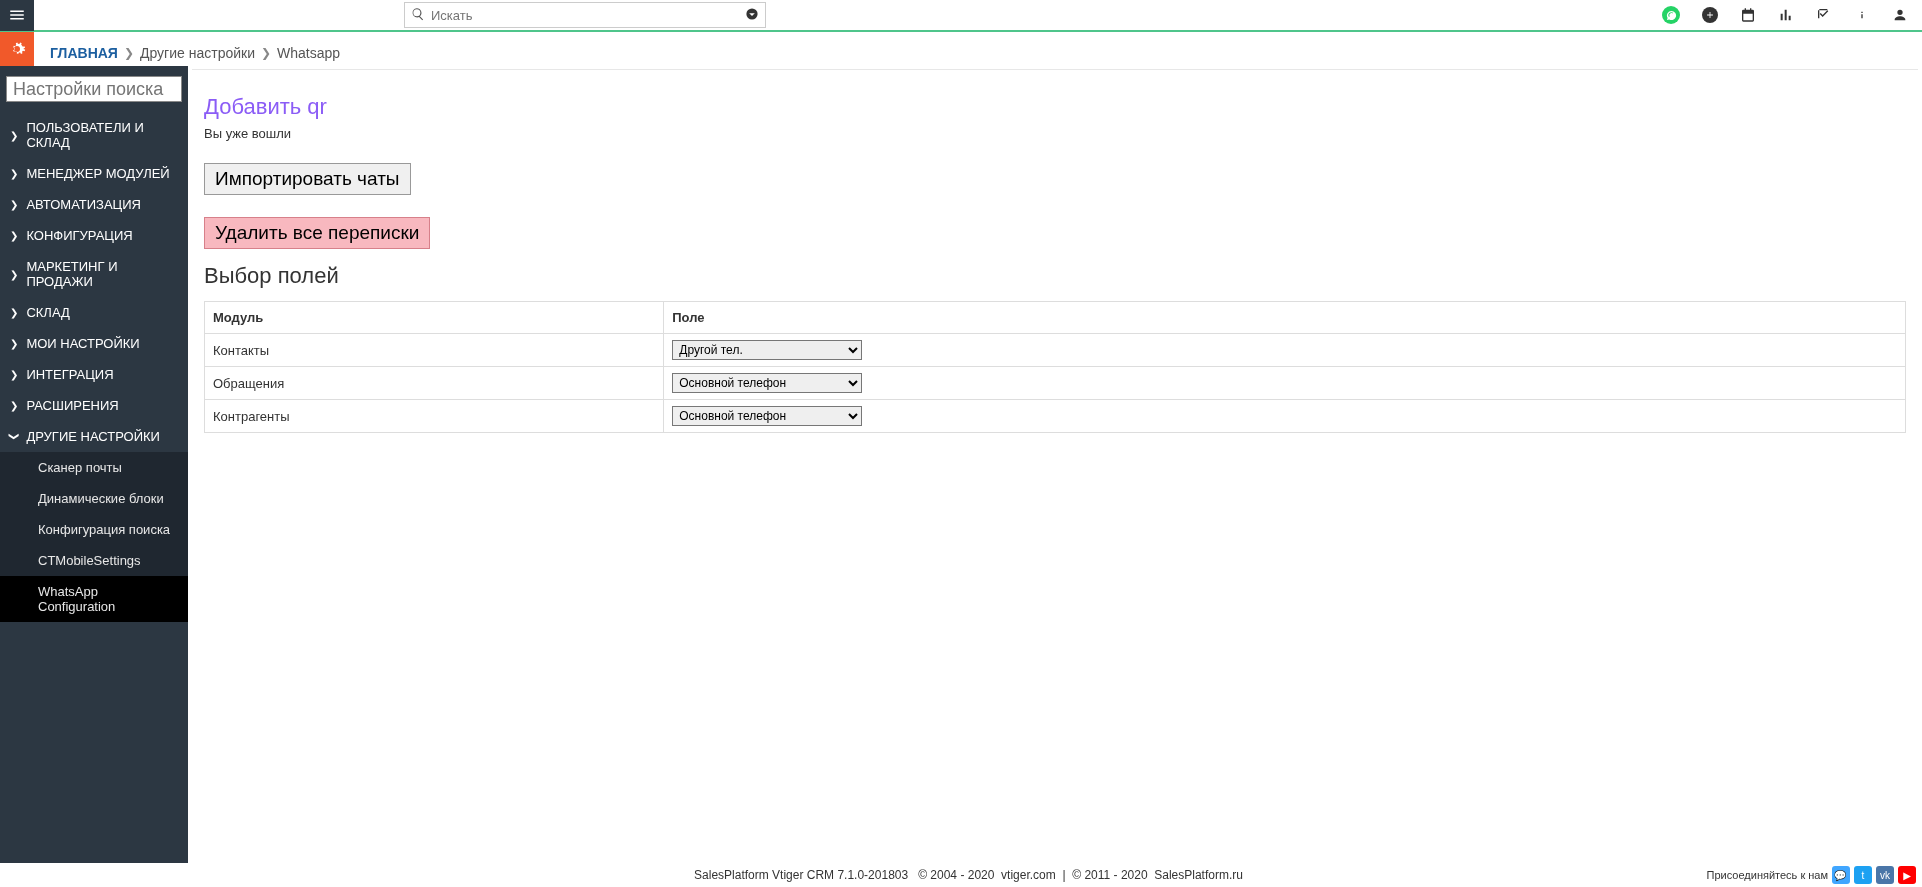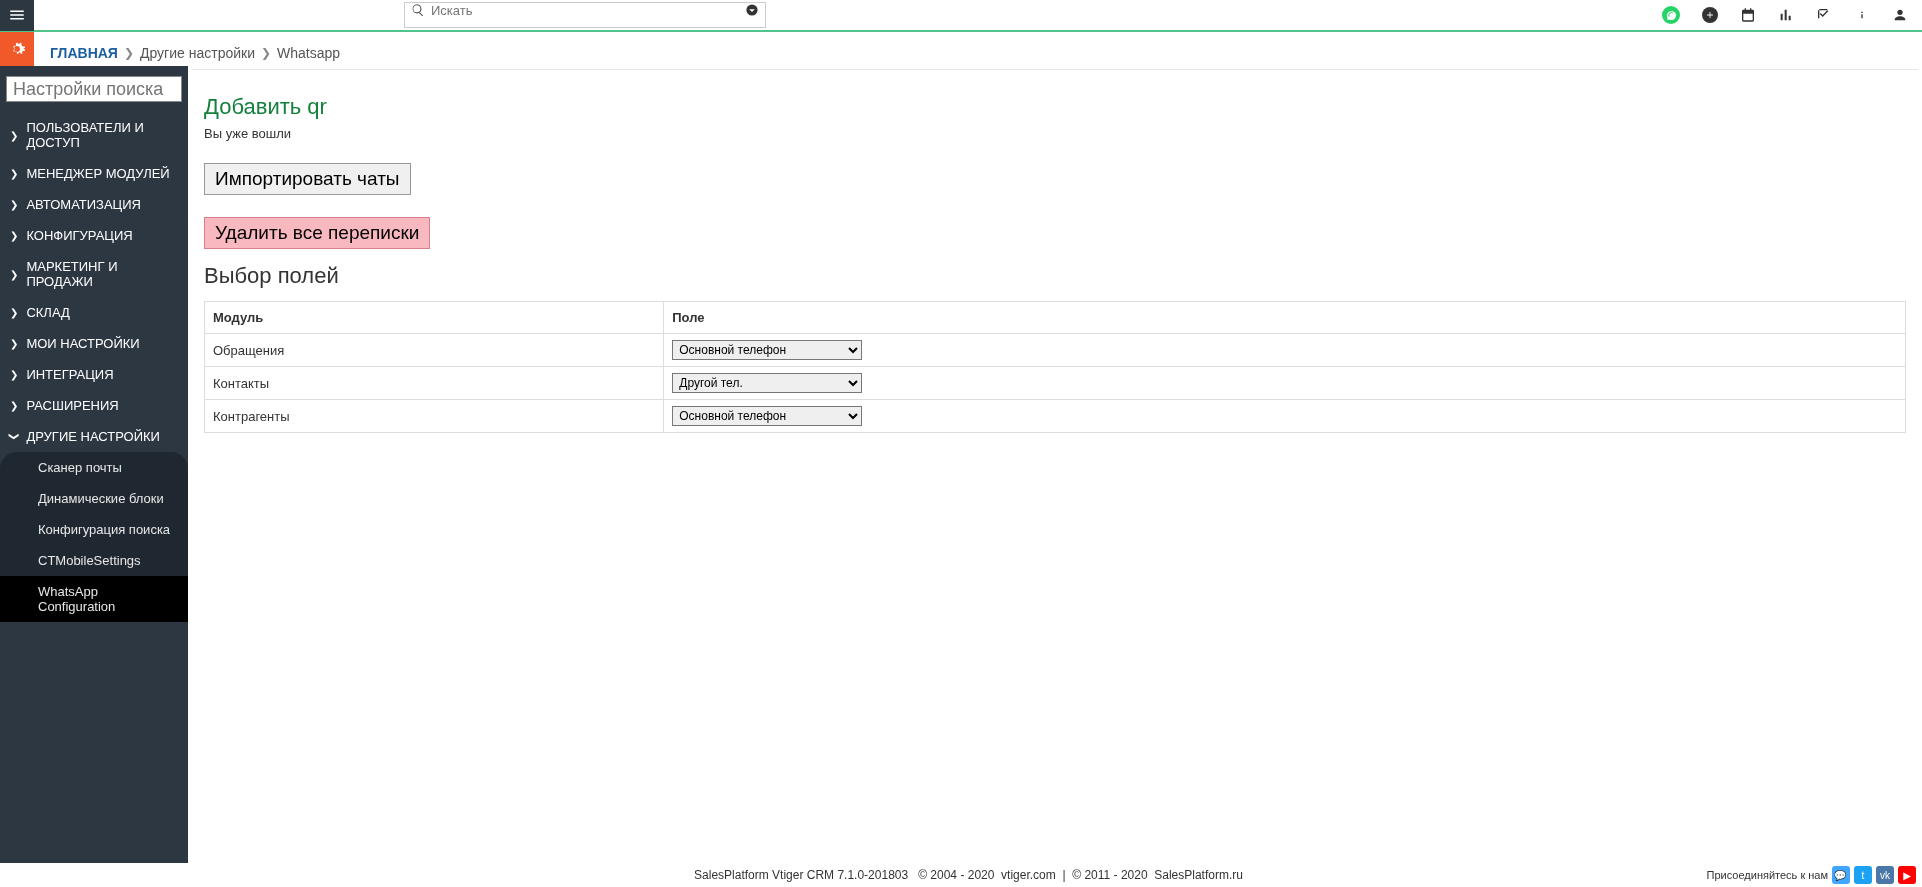--- a/index.html
+++ b/index.html
@@ -2,21 +2,21 @@
 <html><head>
 <meta charset="utf-8">
 <style>
   * { box-sizing: border-box; margin: 0; padding: 0; }
   body { font-family: Arial, sans-serif; font-size: 13px; color: #333; background: #fff; width: 1922px; height: 887px; overflow: hidden; }
 
   
   .topbar { height: 32px; border-bottom: 2px solid #4fc58b; display: flex; align-items: center; background: #fff; }
   .hamburger { width: 34px; height: 32px; background: #2c3742; display: flex; align-items: center; justify-content: center; cursor: pointer; }
   .hamburger svg { fill: #fff; }
-  .search-wrap { margin-left: 370px; width: 362px; height: 26px; border: 1px solid #ccc; display: flex; align-items: flex-start; padding: 0 6px; }
+  .search-wrap { margin-left: 370px; width: 362px; height: 26px; border: 1px solid #ccc; display: flex; align-items: center; padding: 0 6px; }
   .search-wrap .sicon { color: #555; font-size: 14px; }
   .search-wrap input { flex: 1; border: none; outline: none; font-size: 13px; margin-left: 6px; color: #666; }
   .search-wrap .chevcircle { width: 14px; height: 14px; }
   .top-icons { margin-left: auto; display: flex; align-items: center; gap: 22px; padding-right: 14px; }
   .icon-btn { cursor: pointer; color: #333; display: flex; align-items: center; }
   .icon-btn svg { width: 16px; height: 16px; fill: #333; }
   .whatsapp-dot { width: 18px; height: 18px; background: #25D366; border-radius: 50%; display:flex; align-items:center; justify-content:center; }
   .whatsapp-dot svg { width:11px; height:11px; fill:#fff; }
   .plus-dot { width:16px; height:16px; background:#333; border-radius:50%; display:flex; align-items:center; justify-content:center; }
   .plus-dot svg { width:10px; height:10px; fill:#fff; }
@@ -32,28 +32,28 @@
   .breadcrumb .sep { margin: 0 6px; color: #888; font-size: 12px; }
   .breadcrumb span.link { color:#555; }
   .breadcrumb span.current { color:#555; }
 
   .side { background:#2c3742; height: calc(100% - 34px); color:#ddd; overflow:auto; }
   .side-search { margin: 10px 6px; }
   .side-search input { width: 100%; height: 26px; border:1px solid #888; padding:0 6px; font-size:18px; }
   .side-item { display:flex; align-items:center; padding: 8px 10px; font-size:13px; color:#fff; cursor:pointer;}
   .side-item .chev { margin-right: 8px; font-size:10px;}
   .side-item.expanded .chev { transform: rotate(90deg); }
-  .side-sub { background:#1f2730;border-radius:17px; }
+  .side-sub { background:#1f2730; }
   .sub-item { padding: 8px 10px 8px 38px; font-size:13px; color:#e7e7e7; cursor:pointer; }
   .sub-item.active { background:#000; }
 
   .main { flex:1; padding: 4px; position: relative; }
   .breadcrumb-bar { height:34px; border-bottom:1px solid #e7e7e7; display:flex; align-items:center; }
   .content { padding: 24px 12px 12px 12px; }
-  h3.addqr { font-size: 22px; font-weight: normal; color:#15803d; margin-bottom: 6px; }
+  h3.addqr { font-size: 22px; font-weight: normal; color:#8b5cf6; margin-bottom: 6px; }
   .loggedin { font-size:13px; color:#333; margin-bottom: 22px; }
   .btn { border:1px solid #999; background:#f0f0f0; padding:4px 10px; font-size:19px; cursor:pointer; }
   .btn.danger { background:#f8b8bf; border-color:#d7808a; }
   .spacer { height: 22px; }
   h3.fields { font-size:22px; font-weight:normal; margin: 14px 0 12px 0; }
   table.ft { width: 100%; border-collapse: collapse; border:1px solid #ddd; }
   table.ft th { text-align:left; font-weight:bold; background:#fff; border:1px solid #ddd; padding:8px; font-size:13px; }
   table.ft td { border:1px solid #ddd; padding:6px 8px; font-size:13px; }
   table.ft select { font-size:12px; padding:1px 2px; min-width: 190px; border:1px solid #777; }
   .save-row { margin-top: 24px; }
@@ -142,21 +142,21 @@
             <path d="M12 8a4 4 0 100 8 4 4 0 000-8zm9 4l2 1-1 2-2-.6a8 8 0 01-1.3 1.3l.6 2-2 1-1-2a8 8 0 01-1.8 0l-1 2-2-1 .6-2A8 8 0 019.8 15L7.8 15.6l-1-2 2-1a8 8 0 010-1.8l-2-1 1-2 2 .6A8 8 0 0111 6.2l-.6-2 2-1 1 2a8 8 0 011.8 0l1-2 2 1-.6 2A8 8 0 0119.8 9l2-.6 1 2-2 1a8 8 0 010 1.8z"></path>
           </svg>
       </div>
     </div>
     <div class="side">
       <div class="side-search">
         <input type="text" placeholder="Настройки поиска" style="">
       </div>
       <div class="side-item">
           <span class="chev">❯</span>
-          <span>ПОЛЬЗОВАТЕЛИ И ДОСТУП</span>
+          <span>ПОЛЬЗОВАТЕЛИ И СКЛАД</span>
         </div>
       <div class="side-item">
           <span class="chev">❯</span>
           <span>МЕНЕДЖЕР МОДУЛЕЙ</span>
         </div>
       <div class="side-item">
           <span class="chev">❯</span>
           <span>АВТОМАТИЗАЦИЯ</span>
         </div>
       <div class="side-item">
@@ -216,26 +216,26 @@
       <h3 class="fields">Выбор полей</h3>
       <table class="ft">
         <thead>
           <tr>
             <th style="width:27%;">Модуль</th>
             <th>Поле</th>
           </tr>
         </thead>
         <tbody>
           <tr>
+            <td>Контакты</td>
+            <td><select><option>Другой тел.</option></select></td>
+          </tr>
+          <tr>
             <td>Обращения</td>
             <td><select><option>Основной телефон</option></select></td>
-          </tr>
-          <tr>
-            <td>Контакты</td>
-            <td><select><option>Другой тел.</option></select></td>
           </tr>
           <tr>
             <td>Контрагенты</td>
             <td><select><option>Основной телефон</option></select></td>
           </tr>
         </tbody>
       </table>
     </div>
   </div>
 </div>

